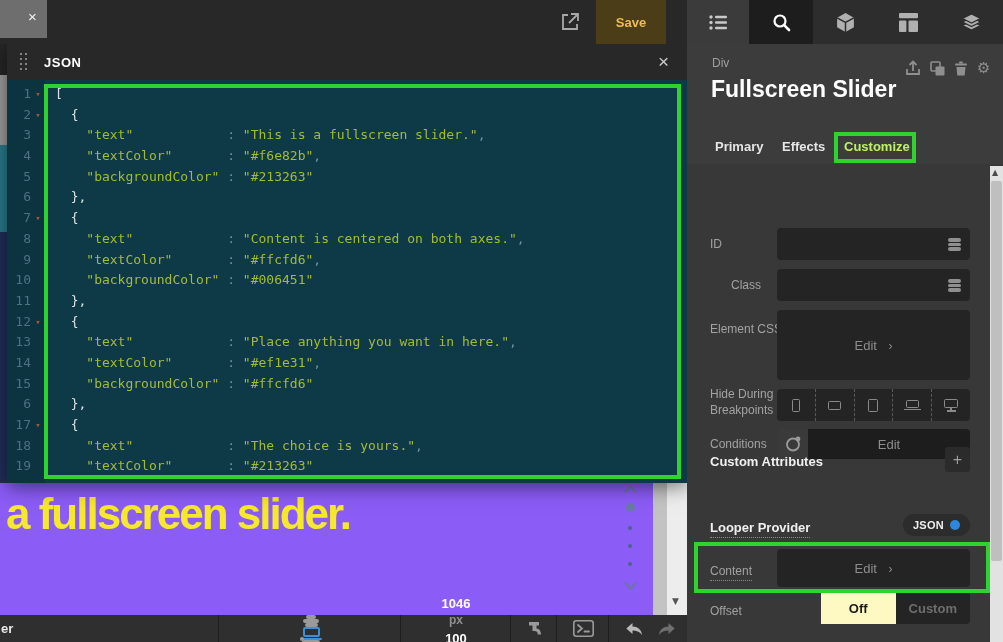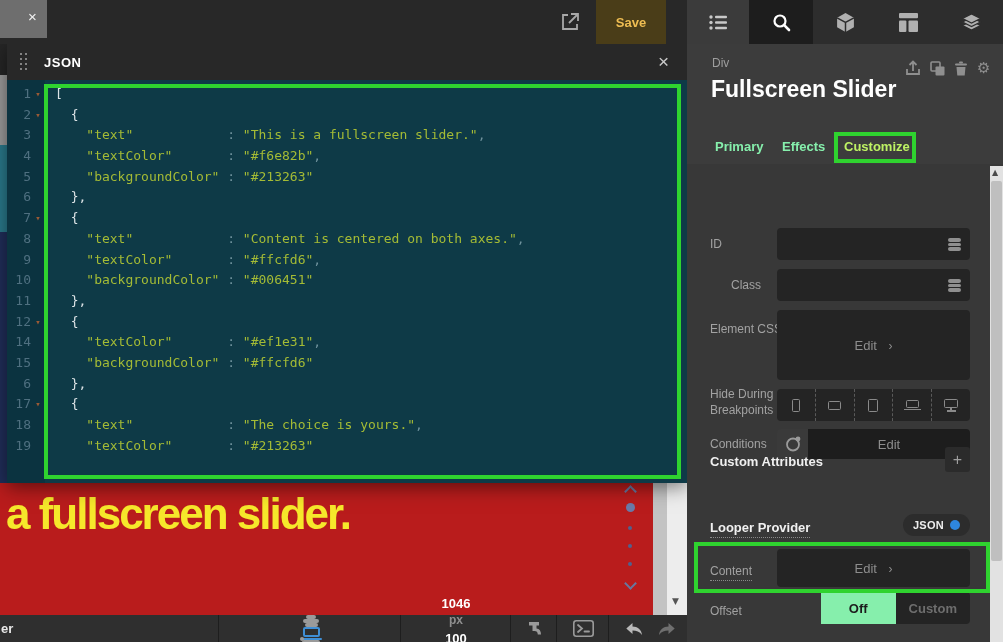--- a/index.html
+++ b/index.html
@@ -17,21 +17,21 @@
             color:#eebd52;font-weight:bold;font-size:13px;font-family:"Liberation Sans",sans-serif;}
   .top-tab{top:0;height:44px;display:flex;align-items:center;justify-content:center;cursor:pointer;}
   .tt-outline{left:687px;width:62px;background:#3b3b3b;}
   .tt-search{left:749px;width:64px;background:#1d1d1d;}
   .tt-cube{left:813px;width:64px;background:#2d2d2d;}
   .tt-layout{left:877px;width:63px;background:#2d2d2d;}
   .tt-layers{left:940px;width:63px;background:#2d2d2d;}
 
   
   .sliver{left:0;width:7px;z-index:10;}
-  .preview{left:0;top:483px;width:687px;height:150px;background:#b91c1c;z-index:10;}
+  .preview{left:0;top:483px;width:687px;height:150px;background:#8b5cf6;z-index:10;}
   .headline{position:absolute;left:6px;top:6px;color:#f6e82b;font-weight:bold;font-size:44px;letter-spacing:-2px;white-space:nowrap;}
   .slider-nav{position:absolute;left:622px;top:2px;width:16px;display:flex;flex-direction:column;align-items:center;}
   .chev{width:9px;height:9px;border-left:2px solid #67779f;border-top:2px solid #67779f;}
   .chev-up{transform:rotate(45deg);margin:2px 0 4px 0;}
   .chev-down{transform:rotate(225deg);margin-top:6px;}
   .nav-dot-big{width:9px;height:9px;border-radius:50%;background:#6a7aa8;margin:3px 0 7px 0;}
   .nav-dot{width:4px;height:4px;border-radius:50%;background:#50618e;margin:7px 0;}
   .pv-scroll-a{position:absolute;left:653px;top:0;width:14px;height:132px;background:#c3c3c3;}
   .pv-scroll-b{position:absolute;left:667px;top:0;width:20px;height:132px;background:#ededed;}
   .pv-scroll-b .down{position:absolute;left:5px;top:113px;color:#555;font-size:9px;font-family:"DejaVu Sans",sans-serif;}
@@ -67,21 +67,21 @@
   .mono-stand{width:2px;height:3px;background:#9a9a9a;margin:0 auto;}
   .mono-foot{width:10px;height:2px;background:#9a9a9a;margin:0 auto;}
   .dim-txt{font-size:13px;font-weight:bold;color:#fff;}
   .dim-unit{font-size:12px;color:#8f8f8f;font-weight:bold;}
 
   
   .sidebar{left:687px;top:44px;width:316px;height:598px;background:#3c3c3c;z-index:40;}
   .sb-label{position:absolute;color:#a2a2a2;font-size:12px;}
   .el-type{position:absolute;left:25px;top:12px;color:#9e9e9e;font-size:12px;}
   .sb-title{position:absolute;left:24px;top:32px;color:#fff;font-size:23px;font-weight:bold;}
-  .sb-tab{position:absolute;top:95px;font-size:13px;color:#86efac;cursor:pointer;font-weight:bold;}
+  .sb-tab{position:absolute;top:95px;font-size:13px;color:#e5e5e5;cursor:pointer;font-weight:bold;}
   .sb-tab.active{color:#bef264;}
   .gb-tab{position:absolute;left:147px;top:88px;width:82px;height:31px;}
   .sb-content{position:absolute;left:0;top:120px;width:316px;height:478px;background:#383838;}
   .sb-input{position:absolute;left:90px;width:193px;height:32px;background:#242424;border:none;border-radius:4px;color:#ddd;
             padding:0 30px 0 10px;font-size:13px;font-family:"Liberation Sans",sans-serif;}
   .db-icon{position:absolute;left:261px;width:13px;height:13px;display:flex;flex-direction:column;gap:1px;}
   .db-icon i{height:3.5px;background:#8f8f8f;border-radius:2px;}
   .big-btn{position:absolute;left:90px;width:193px;background:#242424;border:none;border-radius:4px;color:#8d8d8d;
            font-size:13px;cursor:pointer;font-family:"Liberation Sans",sans-serif;}
   .bp-box{position:absolute;left:90px;width:193px;height:32px;background:#242424;border-radius:4px;display:flex;}
@@ -95,21 +95,21 @@
   .dotted{border-bottom:1px dotted #8a8a8a;padding-bottom:2px;}
   .plus-btn{position:absolute;left:258px;width:25px;height:25px;background:#2b2b2b;border:none;border-radius:3px;color:#9e9e9e;
             font-size:16px;line-height:22px;cursor:pointer;font-family:"Liberation Sans",sans-serif;}
   .json-pill{position:absolute;left:216px;top:474px;width:67px;height:22px;background:#2c2c2c;border-radius:11px;border:none;
              display:flex;align-items:center;justify-content:center;gap:6px;cursor:pointer;}
   .json-pill b{color:#eee;font-size:11px;letter-spacing:.3px;}
   .json-pill i{width:10px;height:10px;border-radius:50%;background:#2e86de;}
   .gb-content{position:absolute;left:7px;top:498px;width:296px;height:51px;}
   .seg{position:absolute;left:90px;width:193px;height:32px;border-radius:4px;overflow:hidden;display:flex;}
   .seg button{flex:1;border:none;font-size:13px;font-weight:bold;cursor:pointer;font-family:"Liberation Sans",sans-serif;}
-  .seg .on{background:#86efac;color:#1c1c1c;margin-left:44px;}
+  .seg .on{background:#fef9c3;color:#1c1c1c;margin-left:44px;}
   .seg .off{background:#242424;color:#6e6e6e;}
   .sb-scroll{position:absolute;left:303px;top:122px;width:13px;height:476px;background:#e2e2e2;}
   .sb-scroll .up{position:absolute;left:2px;top:2px;color:#4a4a4a;font-size:8px;font-family:"DejaVu Sans",sans-serif;}
   .sb-thumb{position:absolute;left:1px;top:15px;width:11px;height:380px;background:#bfbfbf;border-radius:2px;}
   .hdr-icons{position:absolute;left:218px;top:16px;display:flex;gap:9px;align-items:center;}
   .hdr-icons .gear{color:#8f8f8f;font-size:15px;line-height:16px;font-family:"DejaVu Sans",sans-serif;cursor:pointer;}
 </style>
 </head>
 <body>
 
@@ -204,20 +204,25 @@
         </div>
         <div class="code-line">
           <span class="ln">11</span>
           <span class="fold"></span>
           <span class="ct"><span class="tk-b">  },</span></span>
         </div>
         <div class="code-line">
           <span class="ln">12</span>
           <span class="fold">▾</span>
           <span class="ct"><span class="tk-b">  {</span></span>
+        </div>
+        <div class="code-line">
+          <span class="ln">13</span>
+          <span class="fold"></span>
+          <span class="ct"><span class="tk-k">    "text"</span><span class="tk-p">            : </span><span class="tk-s">"Place anything you want in here."</span><span class="tk-p">,</span></span>
         </div>
         <div class="code-line">
           <span class="ln">14</span>
           <span class="fold"></span>
           <span class="ct"><span class="tk-k">    "textColor"</span><span class="tk-p">       : </span><span class="tk-s">"#ef1e31"</span><span class="tk-p">,</span></span>
         </div>
         <div class="code-line">
           <span class="ln">15</span>
           <span class="fold"></span>
           <span class="ct"><span class="tk-k">    "backgroundColor"</span><span class="tk-p"> : </span><span class="tk-s">"#ffcfd6"</span></span>

